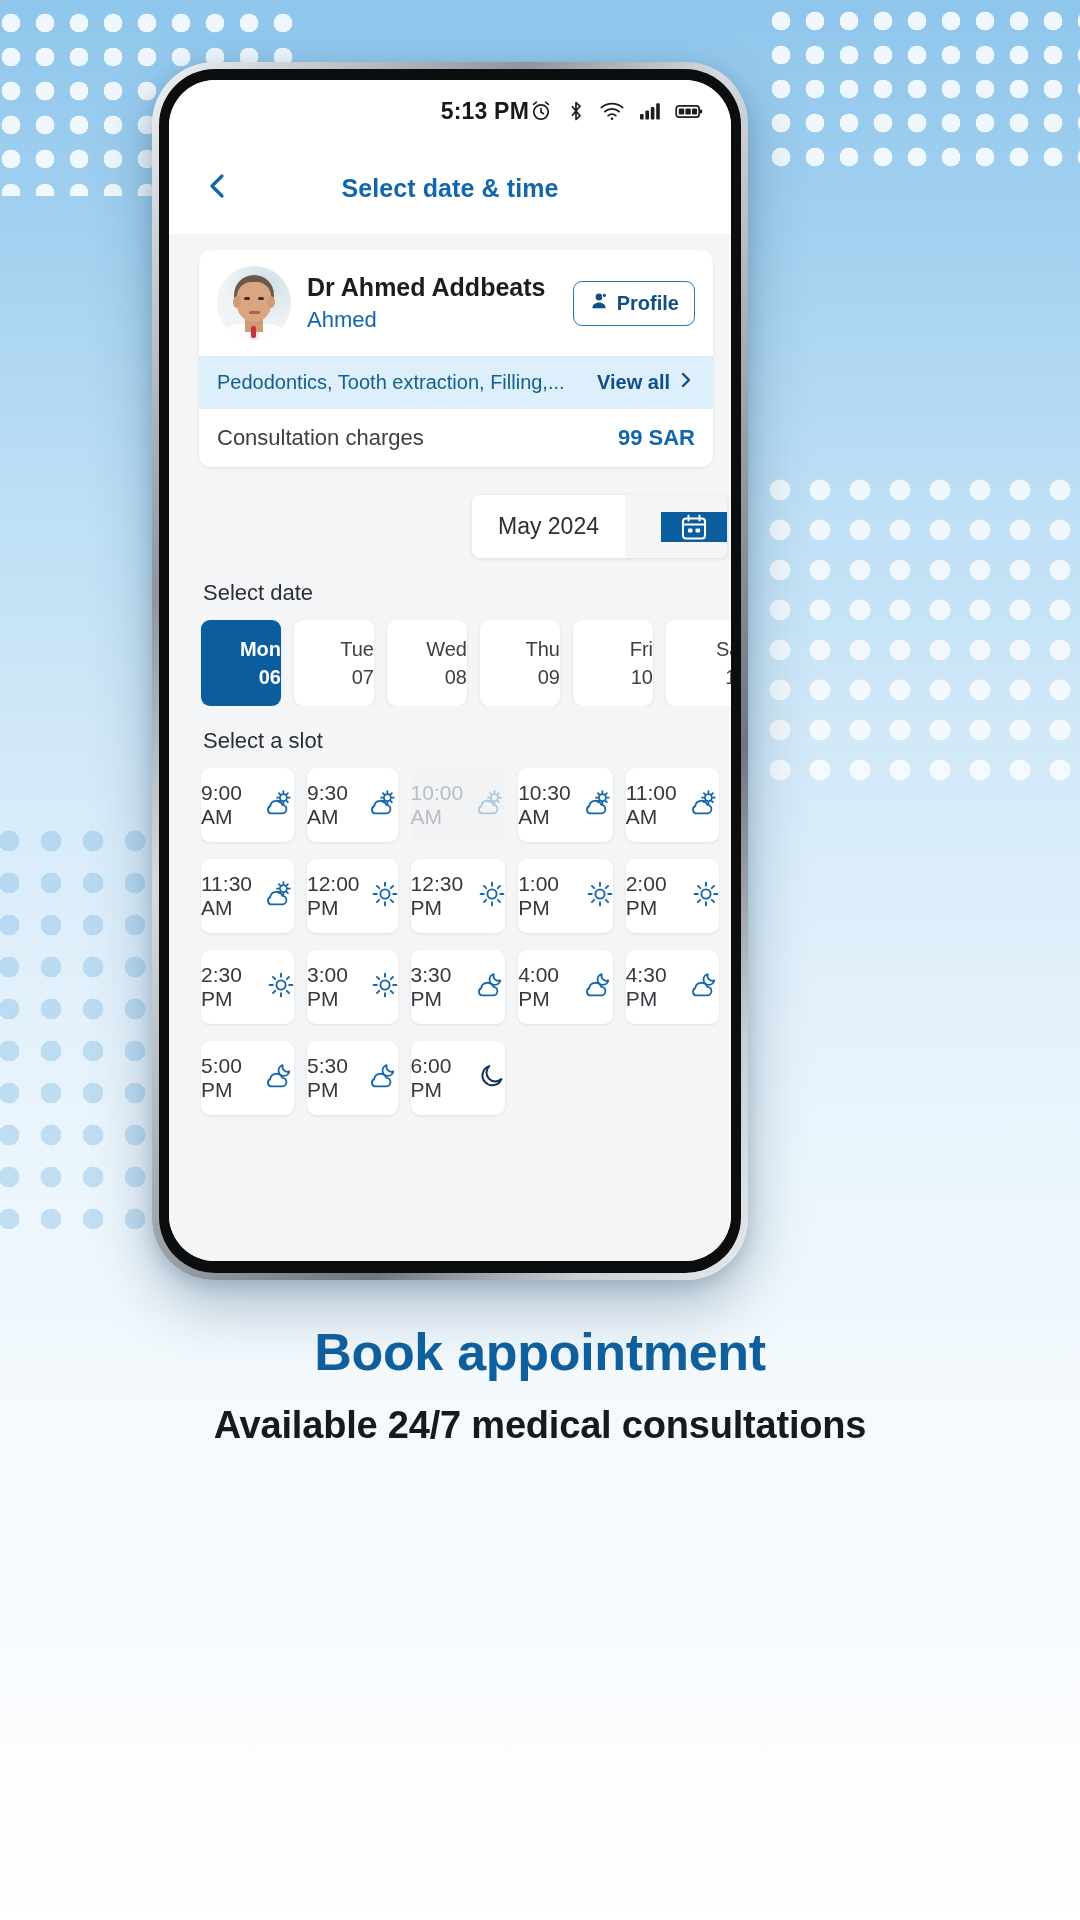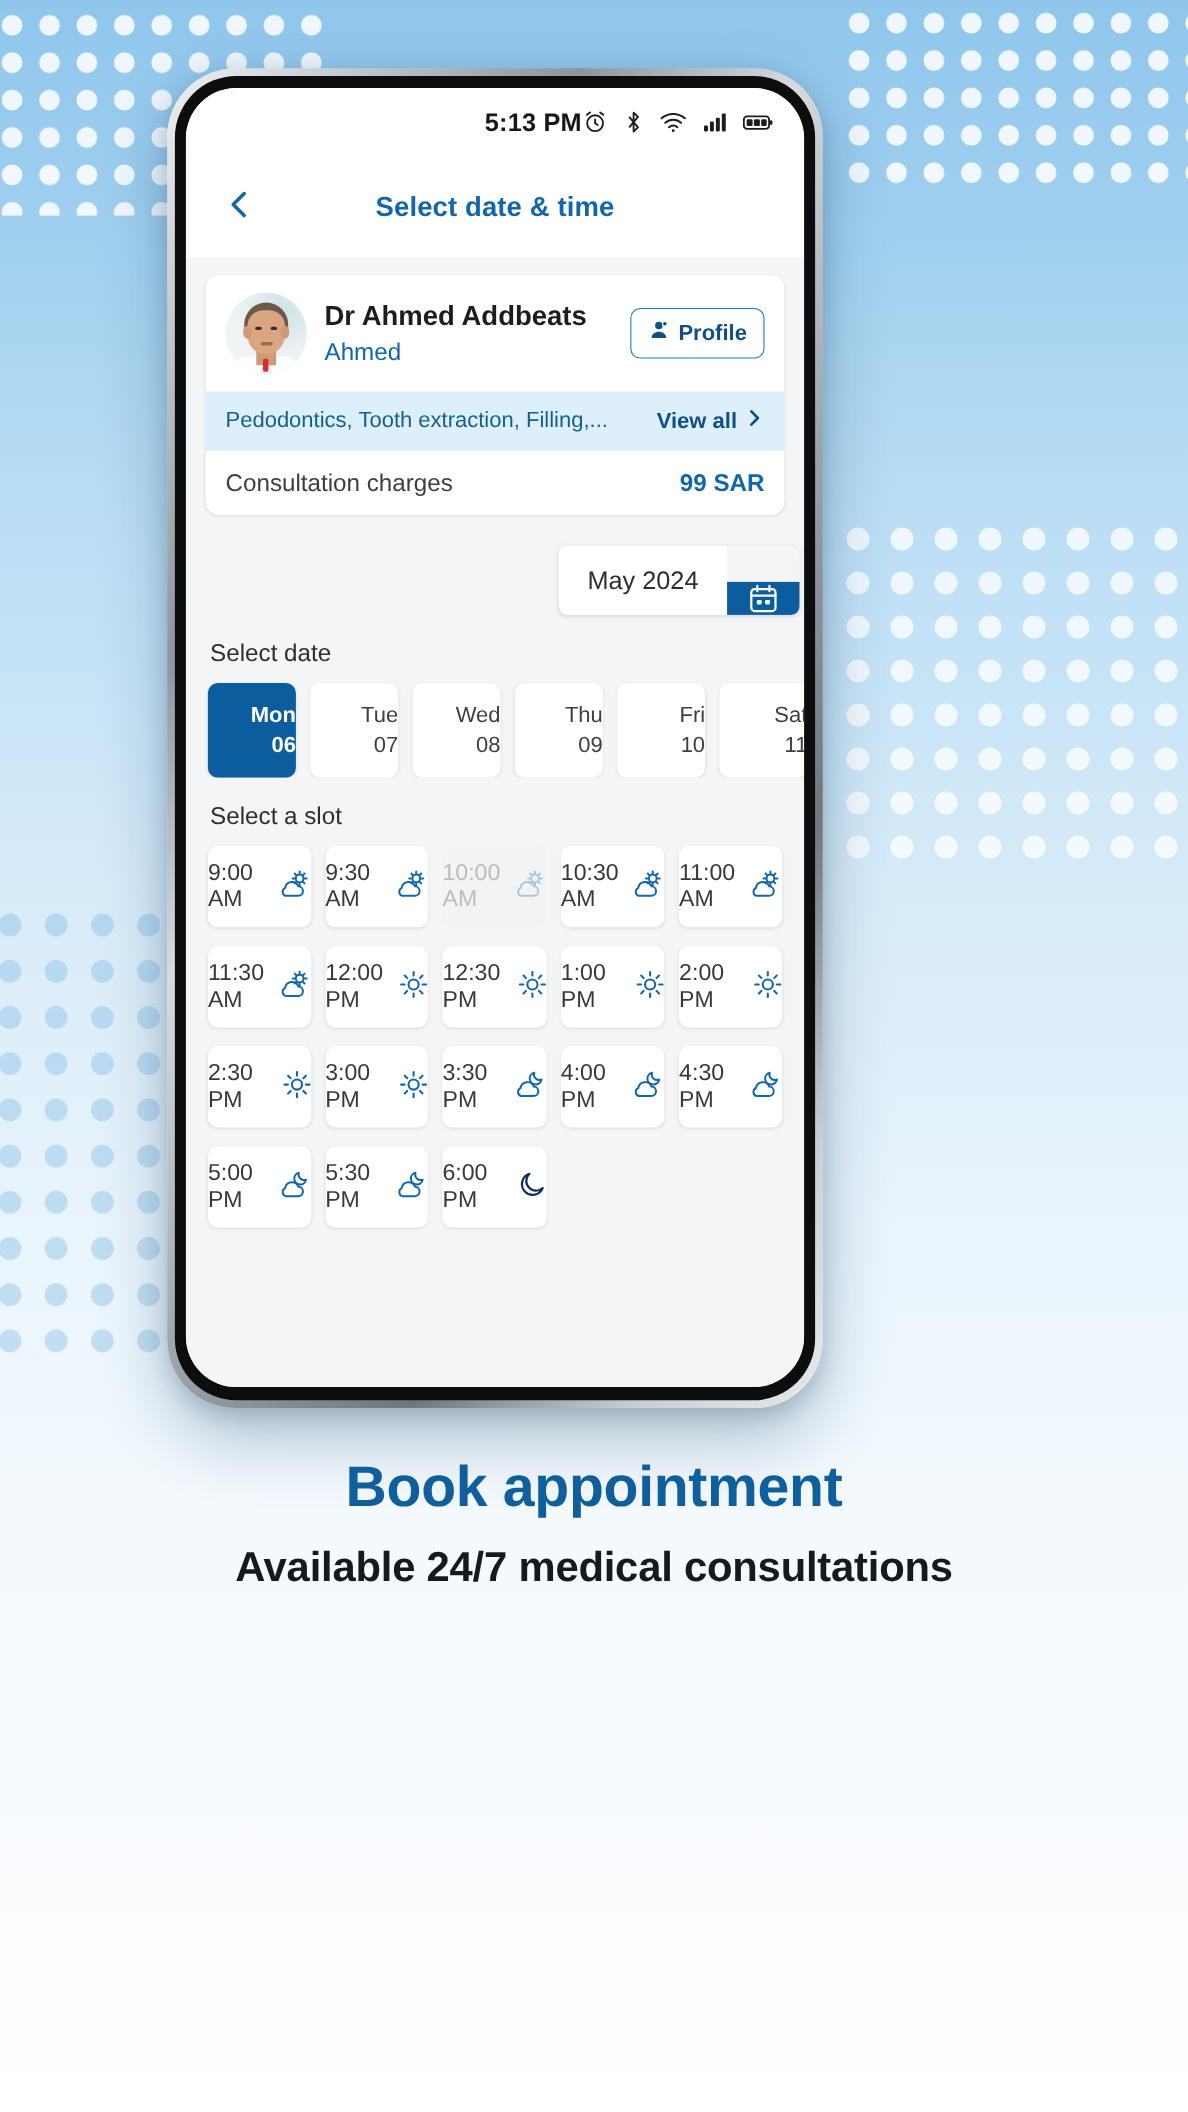--- a/index.html
+++ b/index.html
@@ -116,21 +116,21 @@
     font-weight: 700;
     color: #1266ab;
     letter-spacing: .1px;
     pointer-events: none;
   }
 
   
   .body {
     background: #f4f5f6;
     height: calc(100% - 154px);
-    padding: 16px 0 0 0;
+    padding: 16px 0 0 12px;
     overflow: hidden;
   }
 
   
   .doc-card {
     margin: 0 18px;
     background: #ffffff;
     border-radius: 12px;
     box-shadow: 0 1px 3px rgba(22,45,70,0.10);
     overflow: hidden;
@@ -189,20 +189,21 @@
   .profile-btn span {
     font-size: 20px;
     font-weight: 700;
     color: #0f4f86;
   }
 
   .doc-tags {
     background: #ddeffb;
     padding: 15px 18px;
     display: flex;
+    align-items: center;
     justify-content: space-between;
     gap: 12px;
     cursor: pointer;
   }
   .doc-tags-text {
     font-size: 20px;
     color: #15608f;
     white-space: nowrap;
     overflow: hidden;
     text-overflow: ellipsis;
@@ -230,26 +231,27 @@
   .fee-value { font-size: 22px; font-weight: 700; color: #1266ab; }
 
   
   .month-row {
     display: flex;
     justify-content: flex-end;
     padding: 28px 18px 0 18px;
   }
   .month-box {
     display: flex;
-    align-items: flex-end;
+    align-items: center;
     border-radius: 8px;
     overflow: hidden;
     box-shadow: 0 1px 4px rgba(22,45,70,0.12);
     cursor: pointer;
     margin-right: -14px;
+    gap: 36px;
   }
   .month-label {
     background: #ffffff;
     padding: 18px 26px;
     font-size: 23px;
     color: #2b2f34;
     display: flex;
     align-items: center;
   }
   .month-icon {

